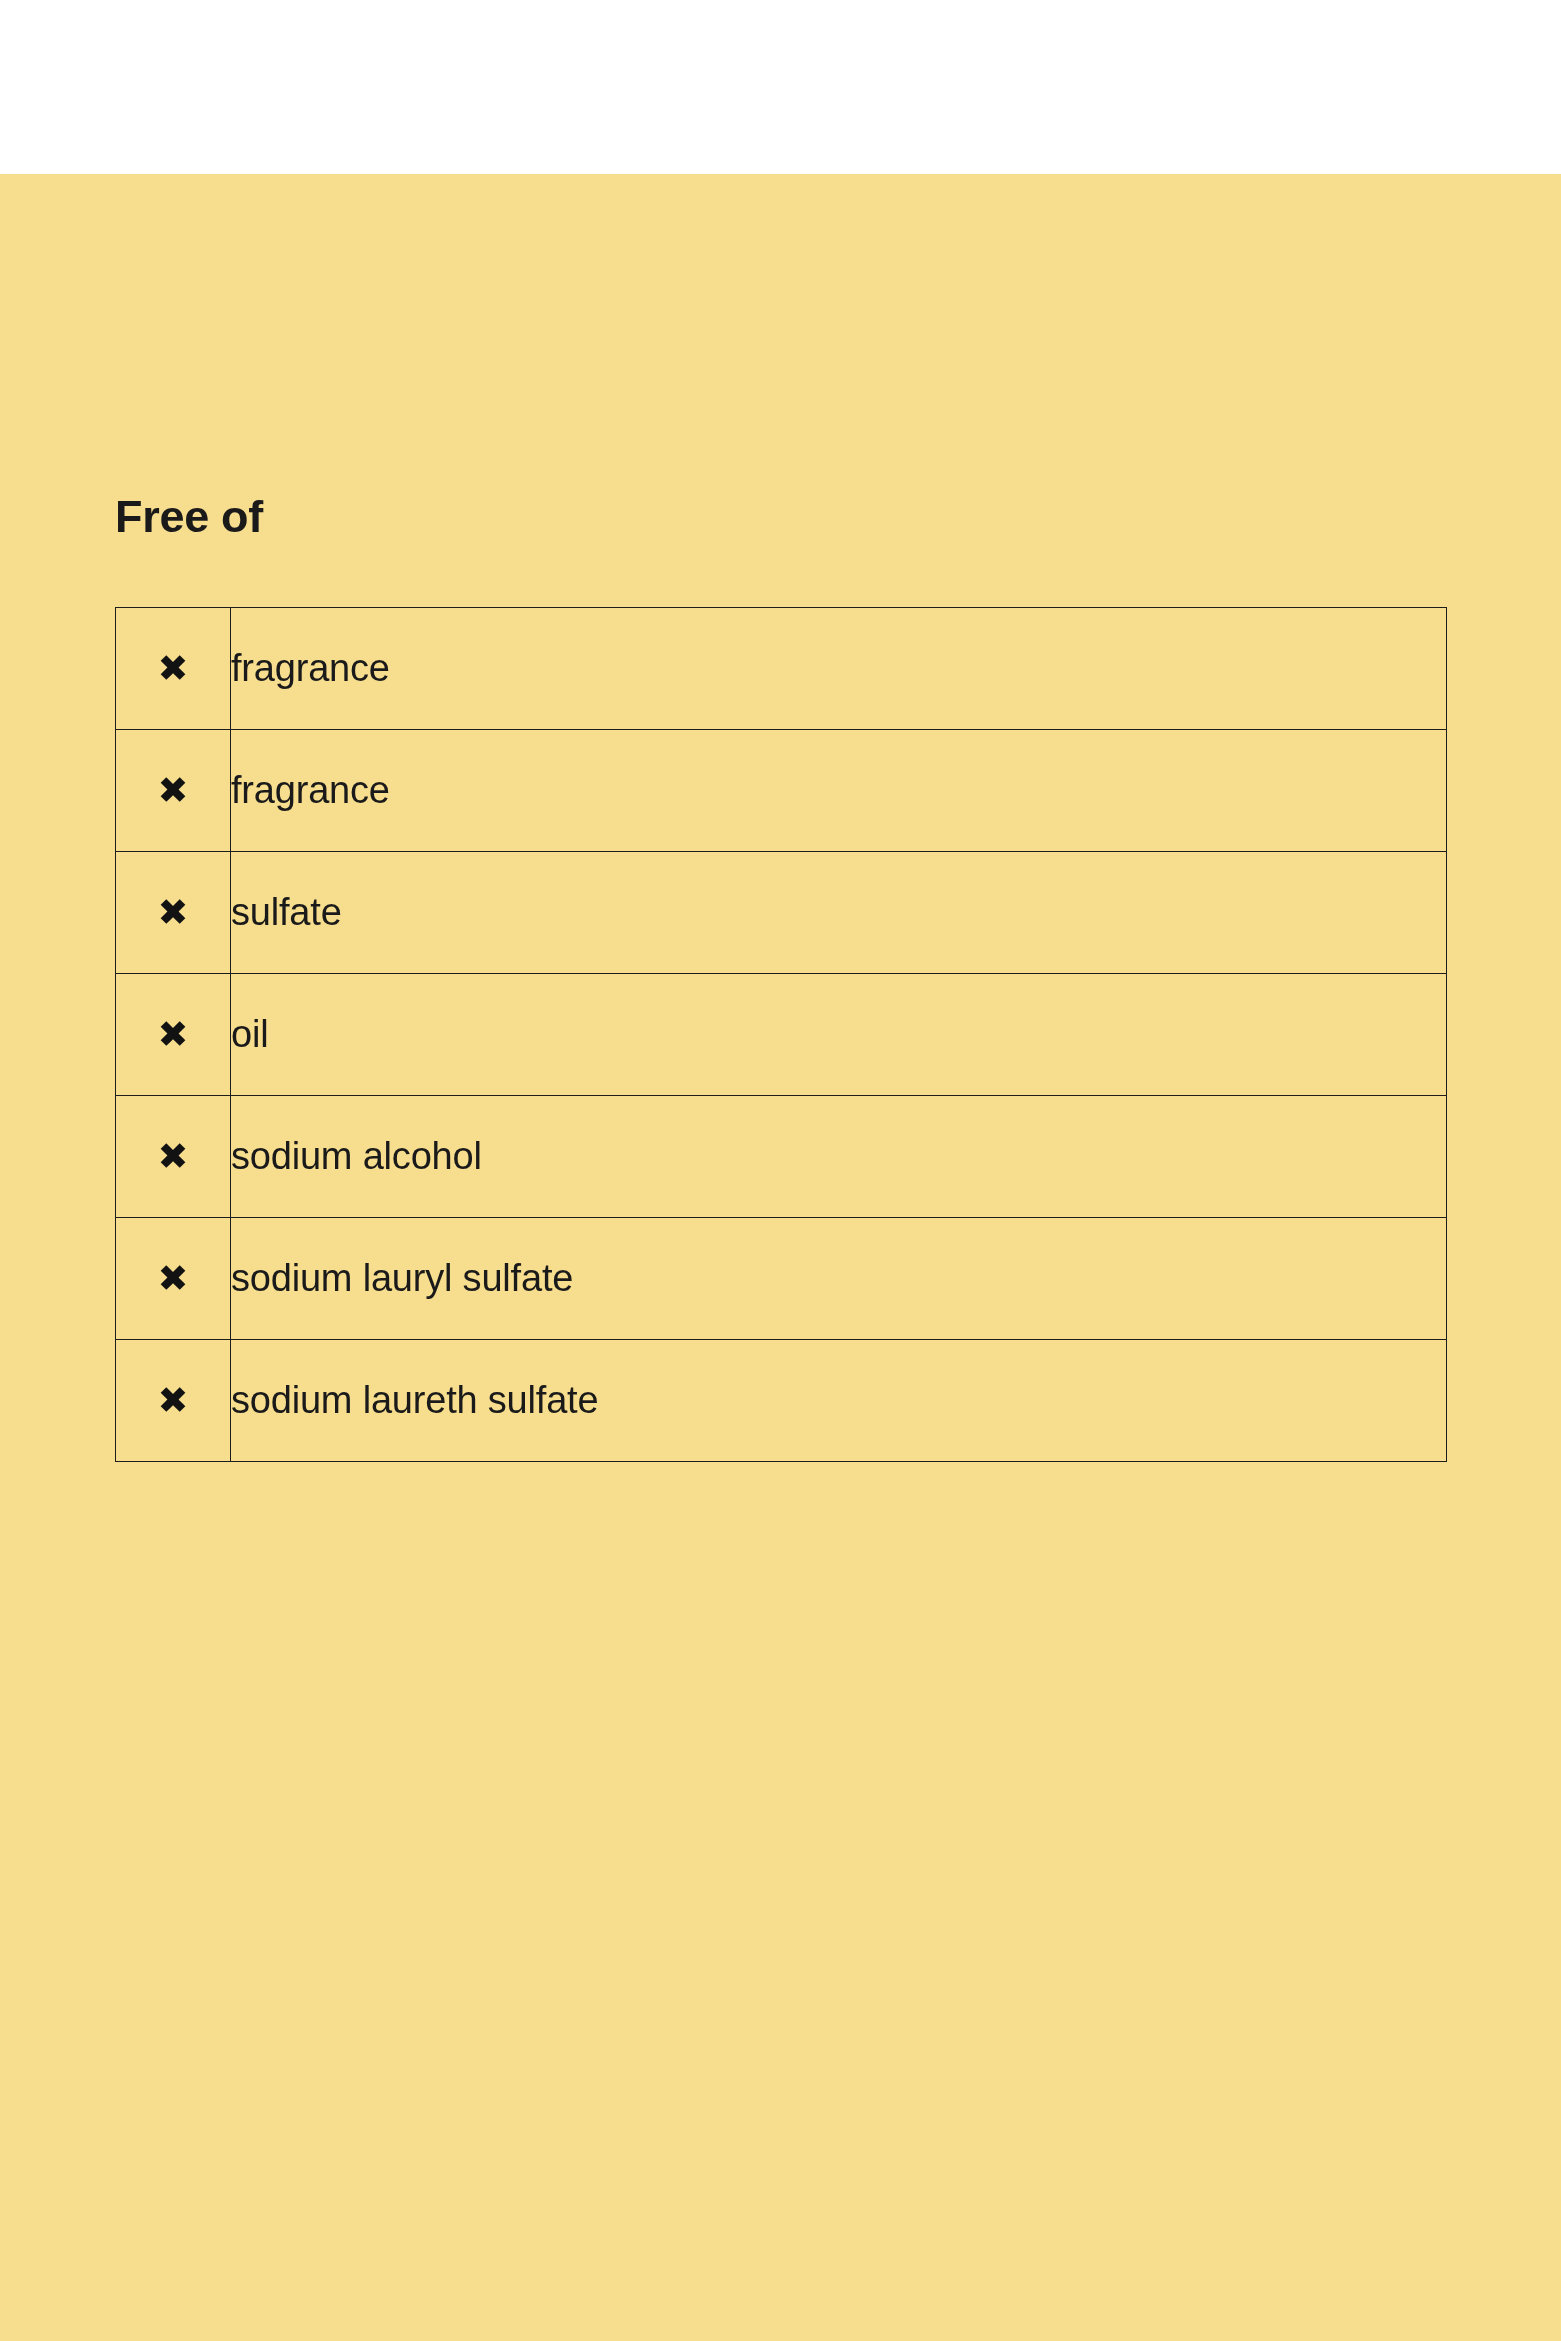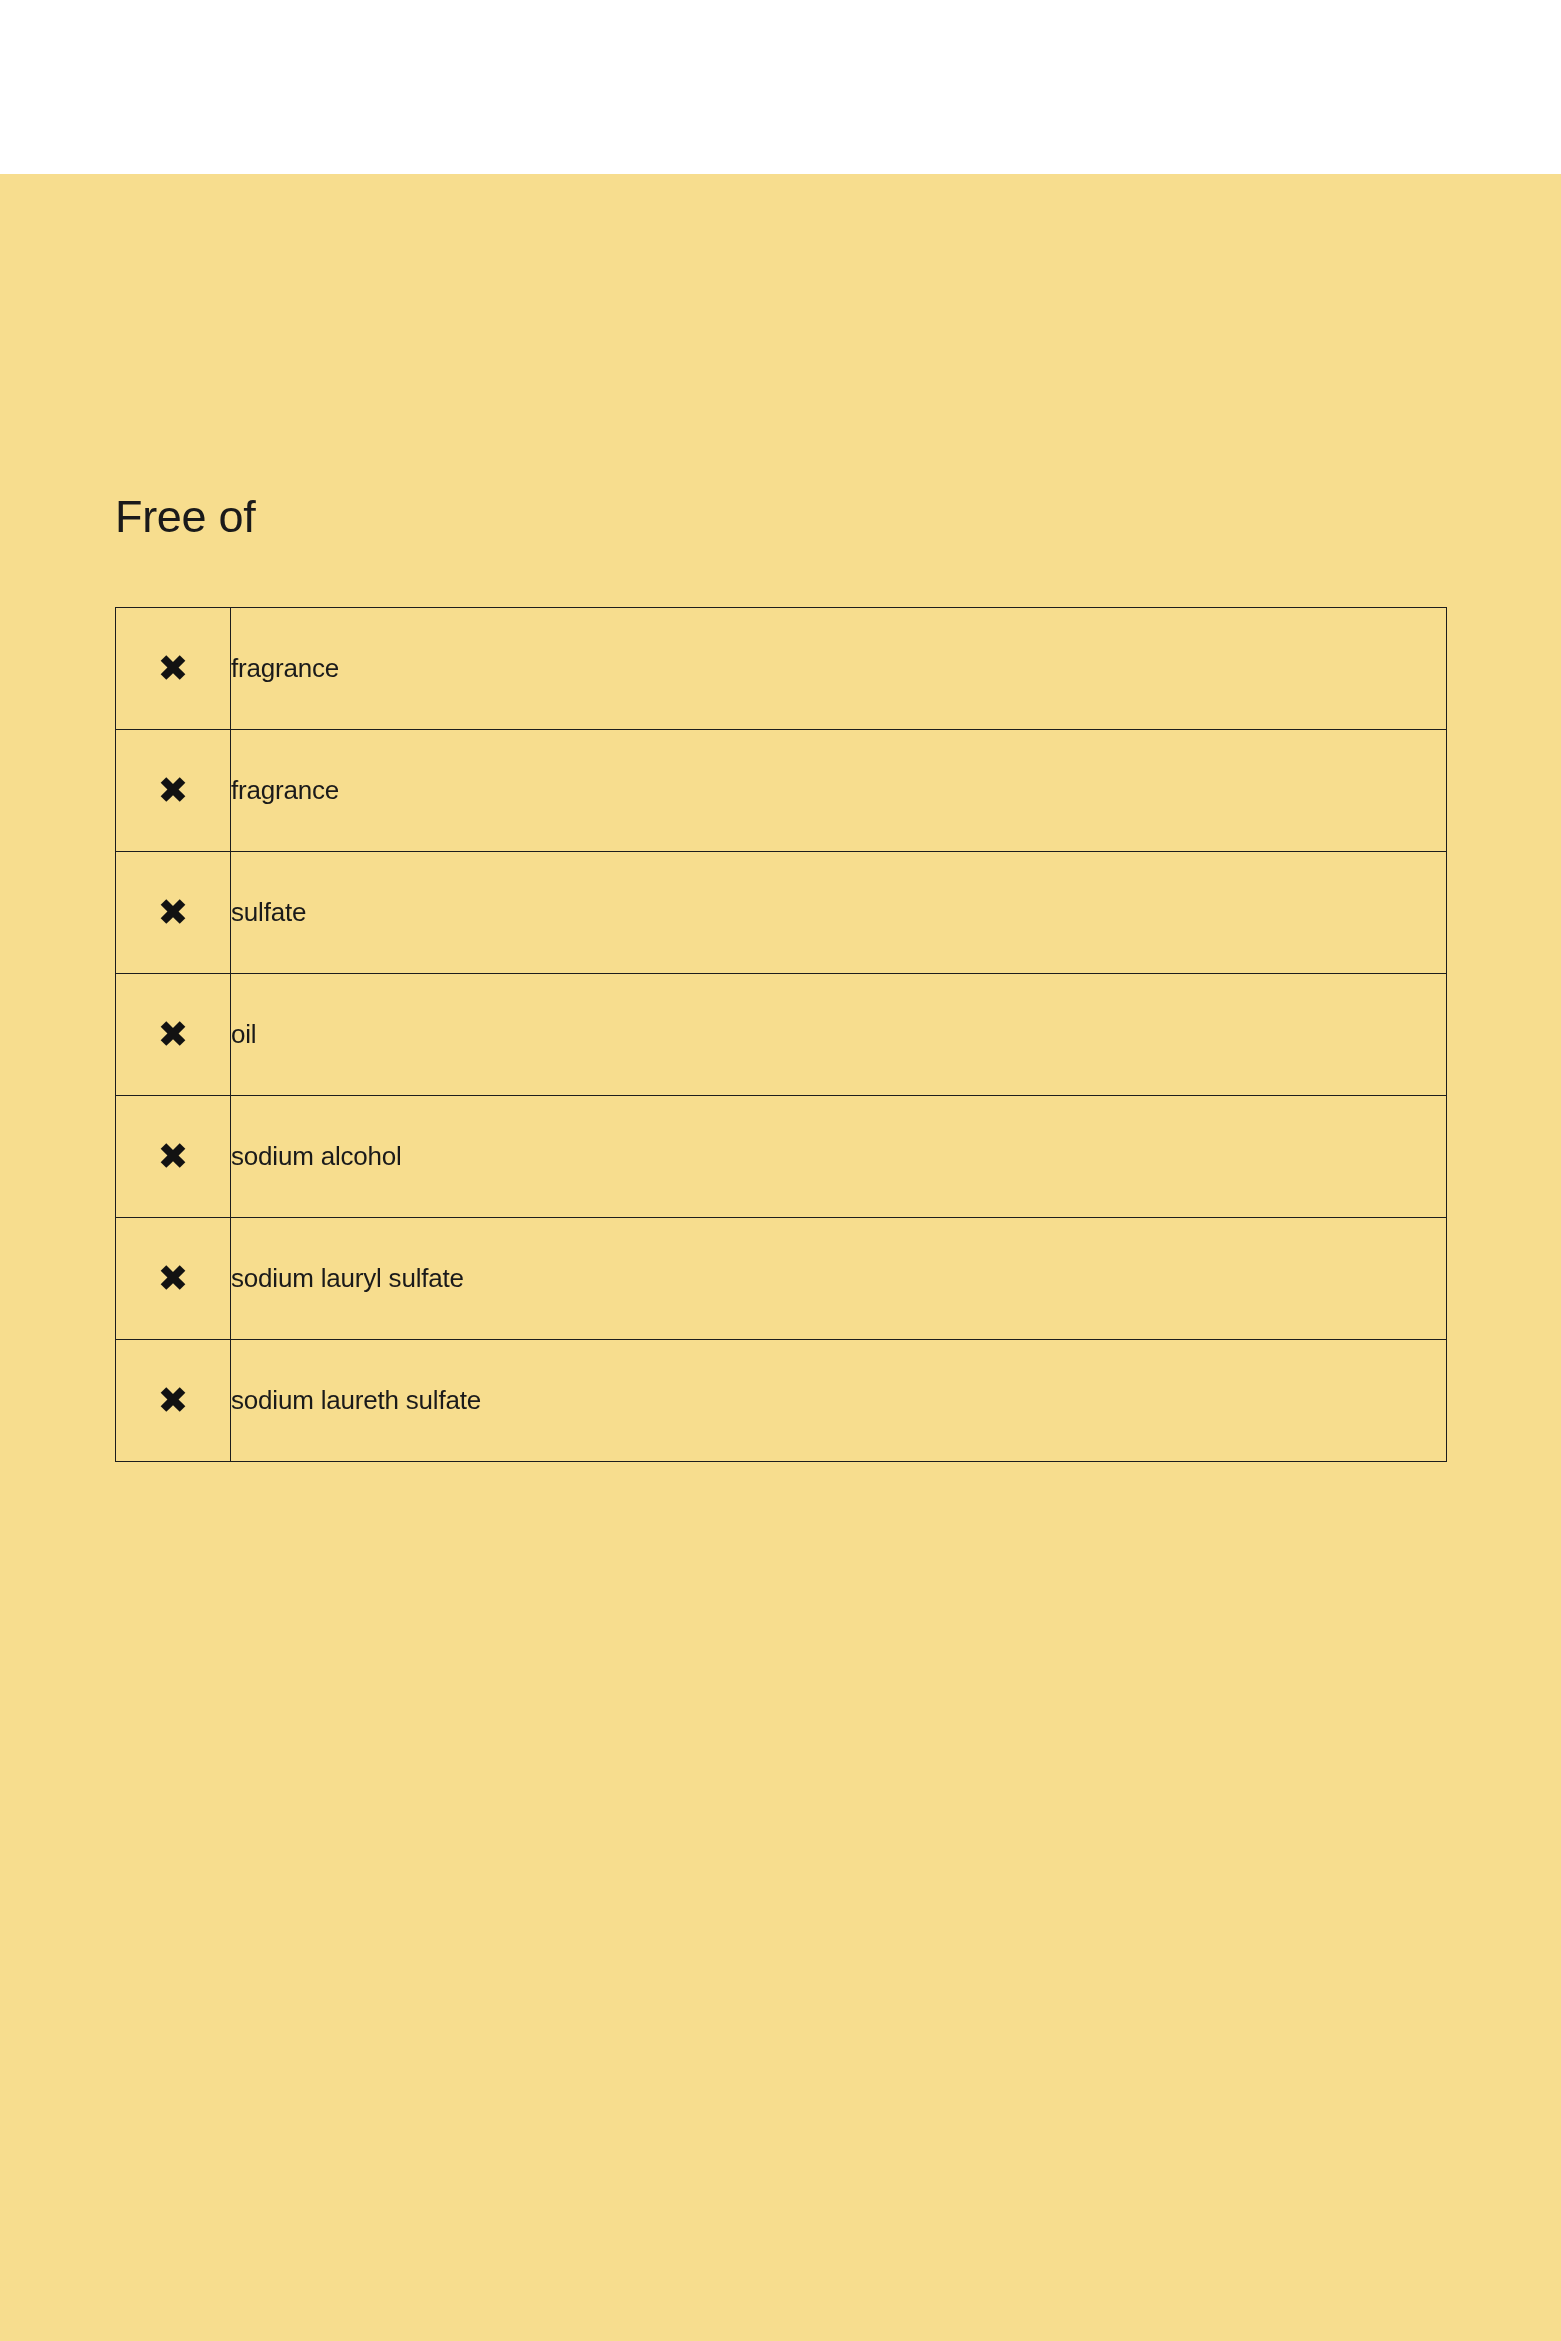--- a/index.html
+++ b/index.html
@@ -30,21 +30,21 @@
     background: #f7dd8e;
   }
   .section-title {
     position: absolute;
     left: 115px;
     top: 318px;
     font-size: 45px;
     line-height: 1.1;
     color: #1a1a1a;
     letter-spacing: -0.3px;
-    font-weight: 400;
+    font-weight: 700;
   }
   .free-table {
     position: absolute;
     left: 115px;
     top: 433px;
     width: 1332px;
     border-collapse: collapse;
     table-layout: fixed;
   }
   .free-table tr {
@@ -62,21 +62,21 @@
   .mark-glyph {
     display: inline-block;
     font-size: 37px;
     line-height: 1;
     color: #121212;
     font-weight: 700;
     font-family: "DejaVu Sans", sans-serif;
   }
   .cell-label {
     padding-left: 43px;
-    font-size: 26px;
+    font-size: 38px;
     color: #1a1a1a;
     letter-spacing: -0.2px;
     white-space: nowrap;
   }
 </style>
 </head>
 <body>
 
 <div class="page">
   <div class="panel">

